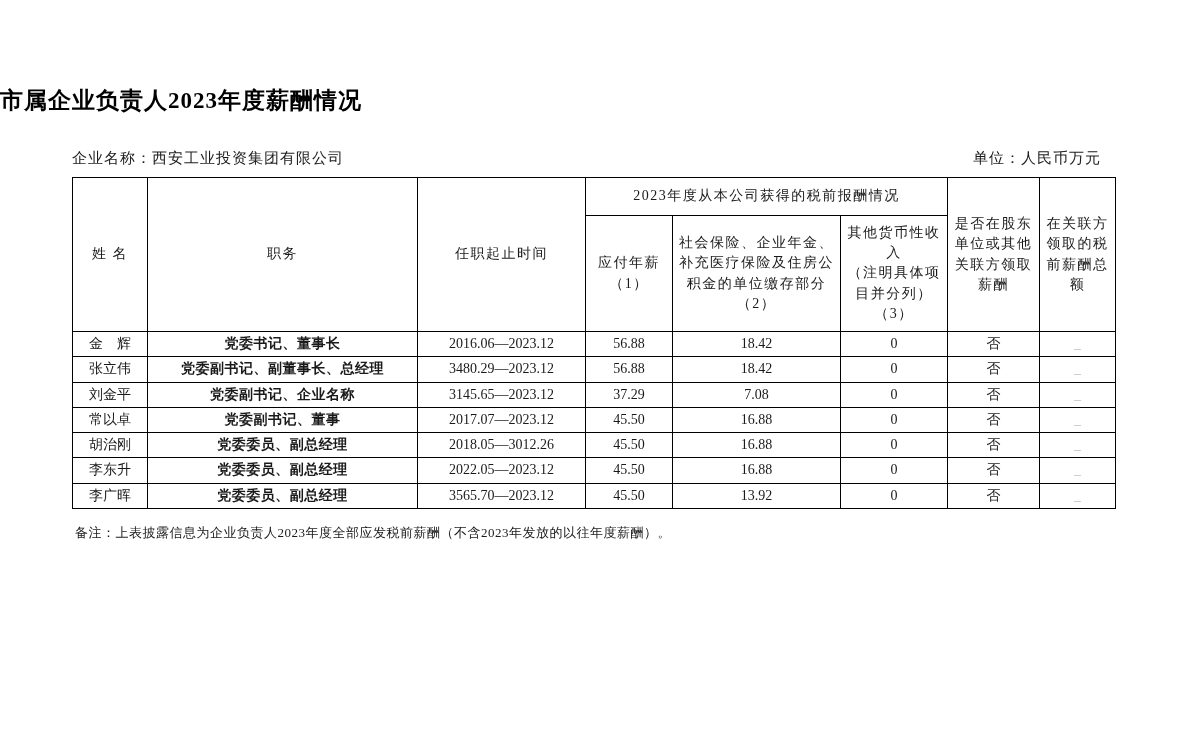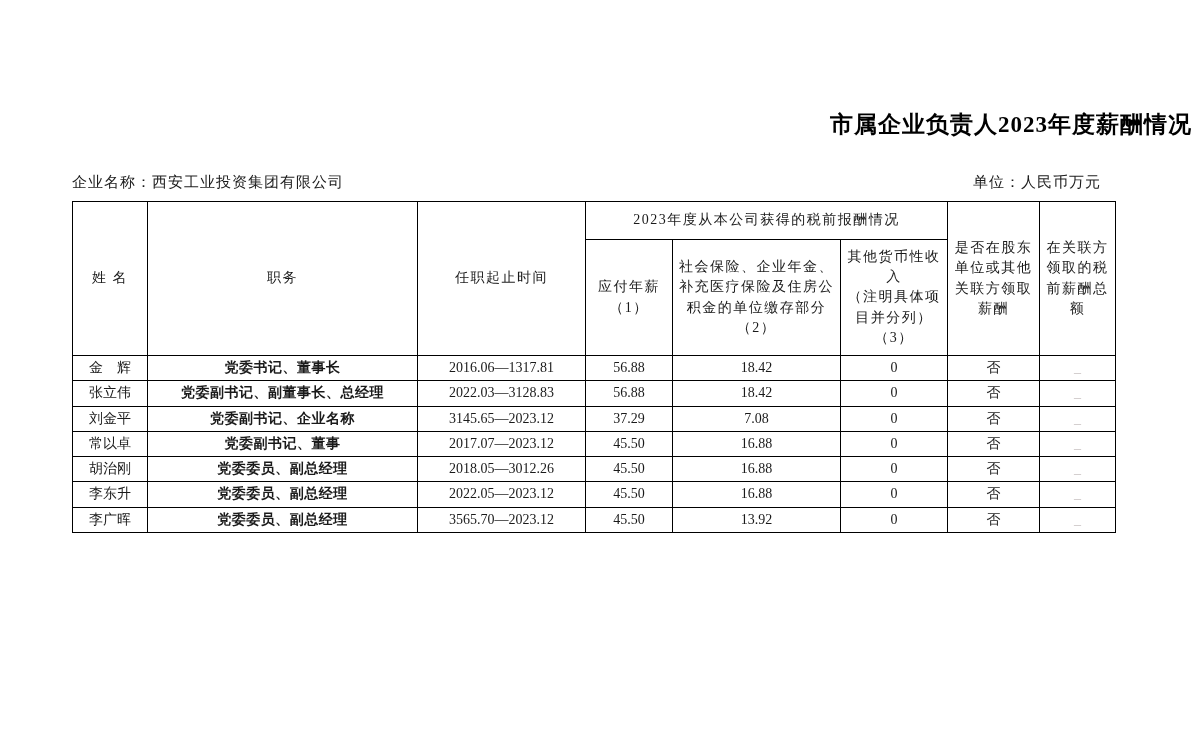--- a/index.html
+++ b/index.html
@@ -12,26 +12,25 @@
     overflow: hidden;
   }
   .page {
     position: relative;
     width: 1192px;
     height: 755px;
     background: #ffffff;
   }
   .doc-title {
     padding-top: 85px;
-    text-align: right;
+    text-align: left;
     font-size: 23px;
     font-weight: bold;
     letter-spacing: 1px;
     color: #000000;
-    margin-top: 24px;
   }
   .meta-row {
     width: 1043px;
     margin: 33px 0 9px 72px;
     display: flex;
     justify-content: space-between;
     align-items: flex-end;
     font-size: 15px;
     letter-spacing: 1px;
   }
@@ -97,31 +96,31 @@
         <td class="hdr">社会保险、企业年金、补充医疗保险及住房公积金的单位缴存部分
 （2）</td>
         <td class="hdr">其他货币性收入
 （注明具体项目并分列）
 （3）</td>
       </tr>
 
       <tr class="data-row">
         <td class="cell-name">金　辉</td>
         <td class="cell-position">党委书记、董事长</td>
-        <td>2016.06—1317.81</td>
+        <td>2016.06—2023.12</td>
         <td>56.88</td>
         <td>18.42</td>
         <td>0</td>
         <td>否</td>
         <td class="cell-related-total">_</td>
       </tr>
       <tr class="data-row">
         <td class="cell-name">张立伟</td>
         <td class="cell-position">党委副书记、副董事长、总经理</td>
-        <td>2022.03—3128.83</td>
+        <td>3480.29—2023.12</td>
         <td>56.88</td>
         <td>18.42</td>
         <td>0</td>
         <td>否</td>
         <td class="cell-related-total">_</td>
       </tr>
       <tr class="data-row">
         <td class="cell-name">刘金平</td>
         <td class="cell-position">党委副书记、企业名称</td>
         <td>3145.65—2023.12</td>
@@ -167,14 +166,15 @@
         <td>3565.70—2023.12</td>
         <td>45.50</td>
         <td>13.92</td>
         <td>0</td>
         <td>否</td>
         <td class="cell-related-total">_</td>
       </tr>
     </tbody>
   </table>
 
+  <div style="margin: 15px 0 0 75px; font-size: 13px; letter-spacing: 0.5px;">备注：上表披露信息为企业负责人2023年度全部应发税前薪酬（不含2023年发放的以往年度薪酬）。</div>
 
 </div>
 
 </body></html>

